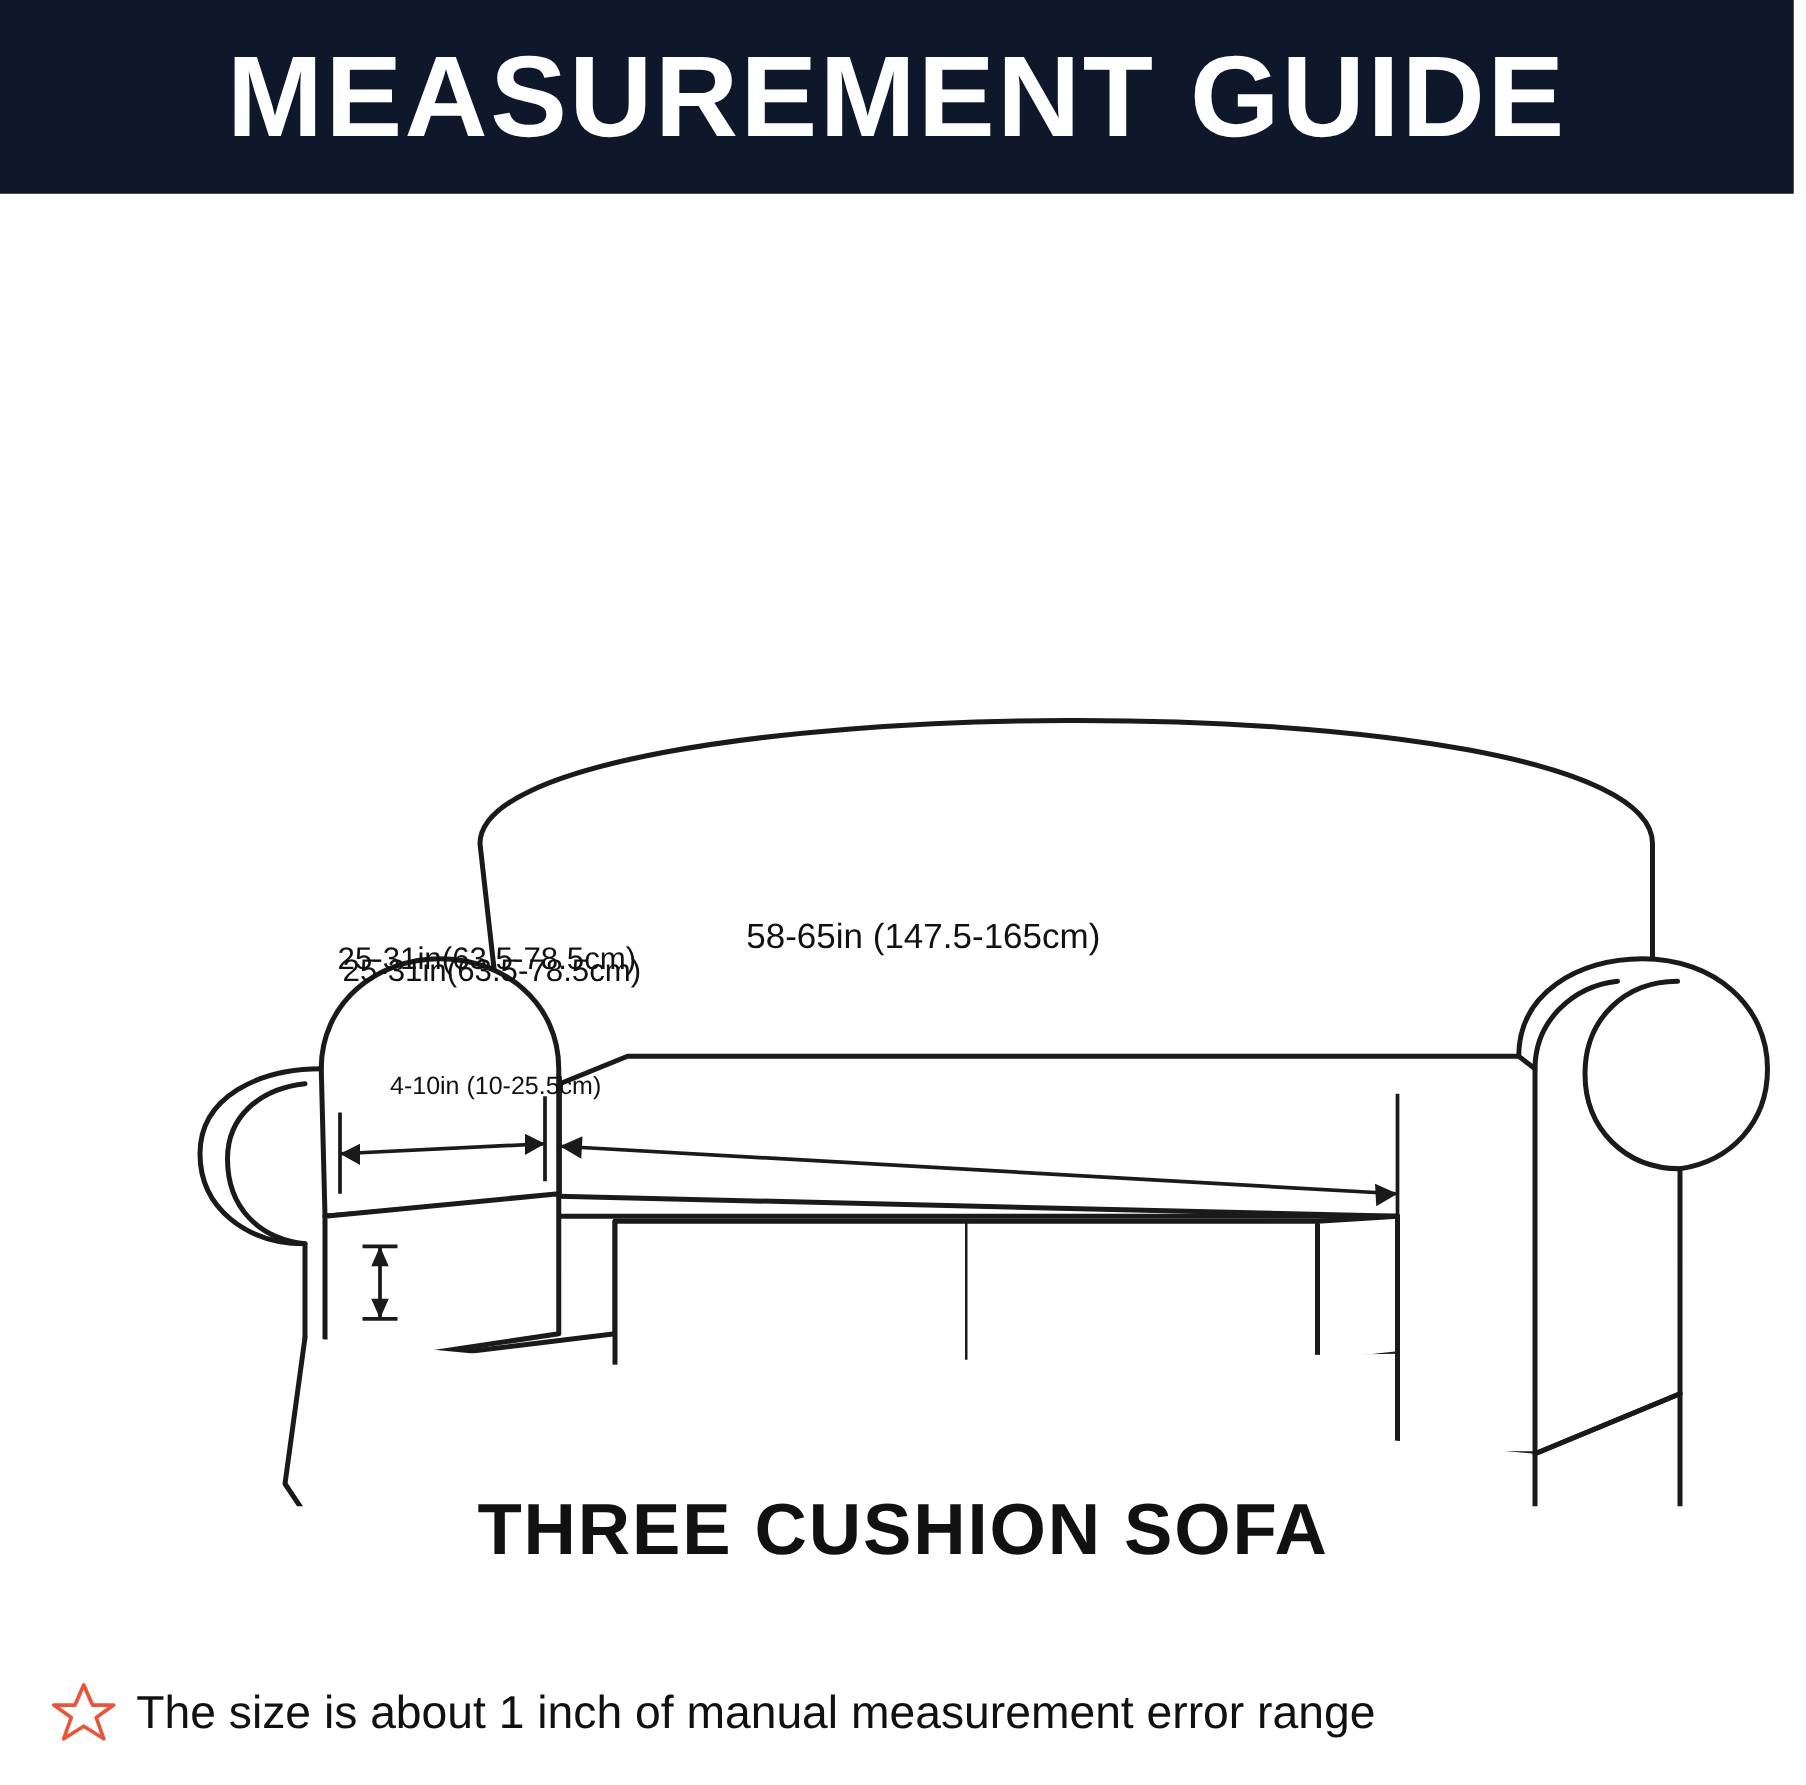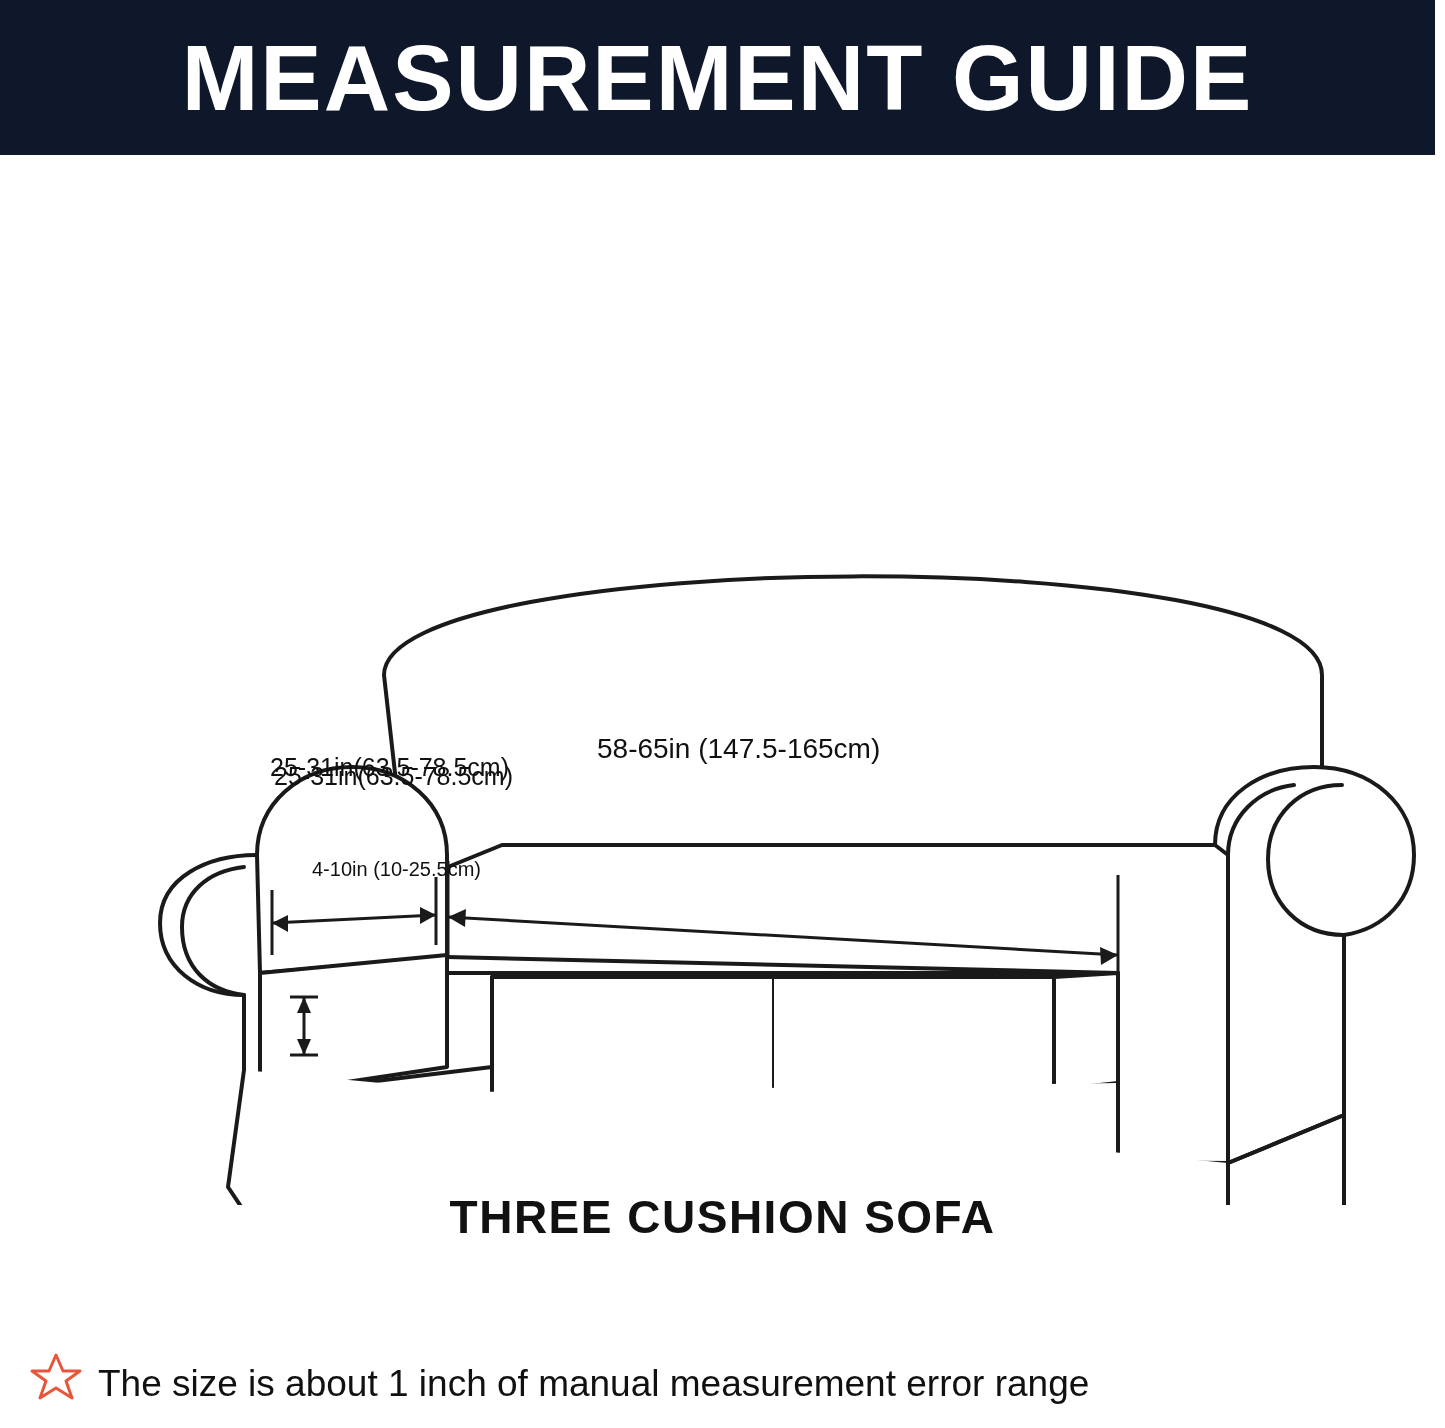--- a/index.html
+++ b/index.html
@@ -59,36 +59,36 @@
     height: 1050px;
     display: block;
   }
   
   .caption {
     position: absolute;
     left: 0;
     top: 1190px;
     width: 1445px;
     text-align: center;
-    font-size: 46px;
+    font-size: 58px;
     font-weight: bold;
     letter-spacing: 1.5px;
     color: #111111;
     font-family: "Liberation Sans", sans-serif;
   }
   
   .footnote {
     position: absolute;
     left: 0;
     top: 1335px;
     width: 1445px;
     height: 70px;
     display: flex;
-    align-items: flex-end;
-    padding-left: 28px;
+    align-items: center;
+    padding-left: 39px;
     box-sizing: border-box;
   }
   .star-icon {
     flex: 0 0 auto;
     width: 56px;
     height: 56px;
     margin-right: 14px;
     display: block;
   }
   .footnote-text {

